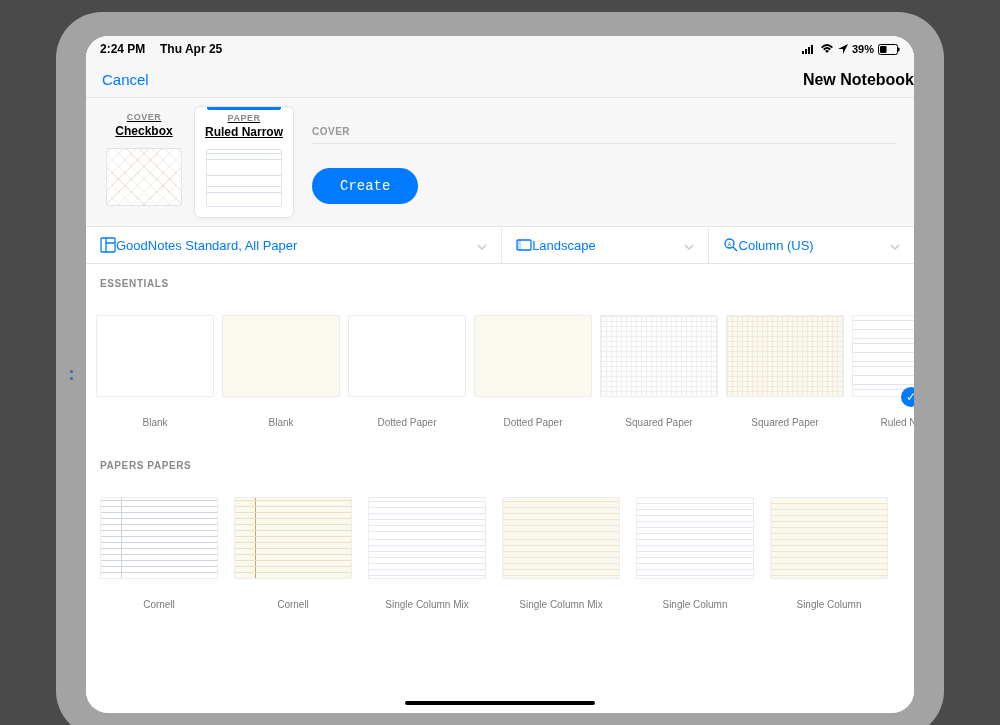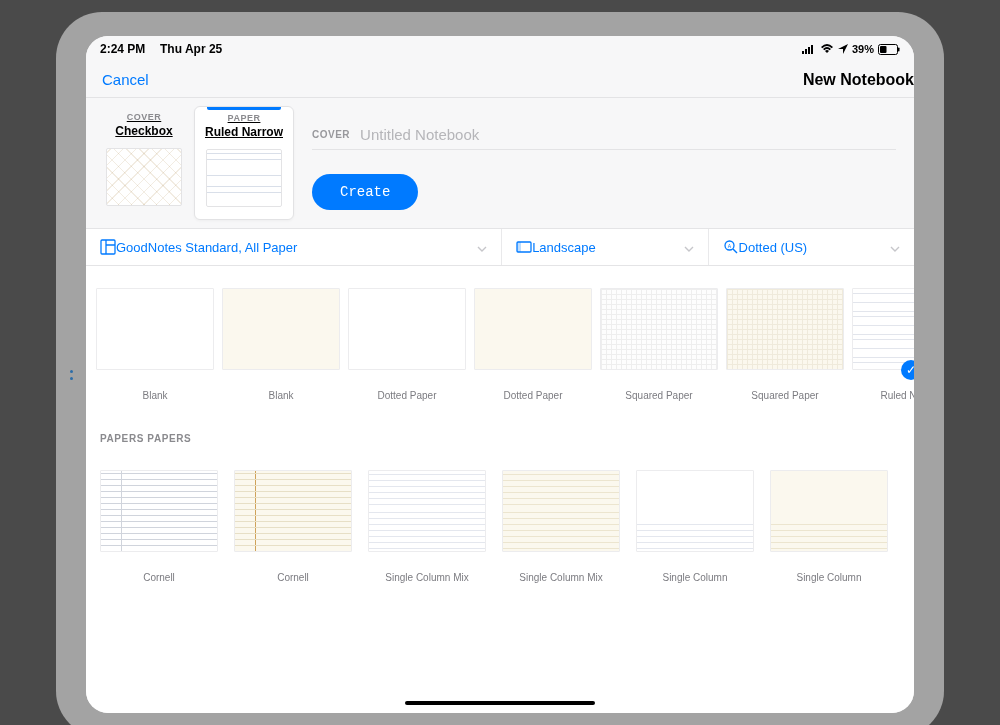--- a/index.html
+++ b/index.html
@@ -184,21 +184,20 @@
         <div class="thumb cover"></div>
       </div>
       <div class="card active">
         <div class="sup">PAPER</div>
         <div class="main">Ruled Narrow</div>
         <div class="thumb ruled"></div>
       </div>
       <div class="title-area">
         <div class="title-field">
           <span class="lab">COVER</span>
-          <input type="text" placeholder="Untitled Notebook" style="">
         </div>
         <button class="create-btn">Create</button>
       </div>
     </div>
 
     <div class="filter-row">
       <div class="filter">
         <svg class="ic" viewBox="0 0 16 16">
             <rect x="1" y="1" width="14" height="14" rx="1" fill="none" stroke="#007aff" stroke-width="1.3"></rect>
             <line x1="6" y1="1" x2="6" y2="15" stroke="#007aff" stroke-width="1.3"></line>
@@ -222,30 +221,31 @@
               <path d="M1 1 L5 5 L9 1" fill="none" stroke="#c6c6ca" stroke-width="1.4"></path>
             </svg>
         </span>
       </div>
       <div class="filter">
         <svg class="ic" viewBox="0 0 16 16">
             <circle cx="6.5" cy="6.5" r="4.5" fill="none" stroke="#007aff" stroke-width="1.3"></circle>
             <line x1="10" y1="10" x2="14" y2="14" stroke="#007aff" stroke-width="1.4"></line>
             <text x="6.5" y="8.6" text-anchor="middle" font-size="5" fill="#007aff" font-family="Arial">A</text>
           </svg>
-        <span>Dotted (US)</span>
+        <span>Column (US)</span>
         <span class="chev">
           <svg width="10" height="6" viewBox="0 0 10 6">
               <path d="M1 1 L5 5 L9 1" fill="none" stroke="#c6c6ca" stroke-width="1.4"></path>
             </svg>
         </span>
       </div>
     </div>
 
     <div class="content">
+      <div class="section-head">ESSENTIALS</div>
       <div class="grid">
         <div class="tile">
             <div class="prev"></div>
             <span class="lab">Blank</span>
           </div>
         <div class="tile">
             <div class="prev yellow"></div>
             <span class="lab">Blank</span>
           </div>
         <div class="tile">

